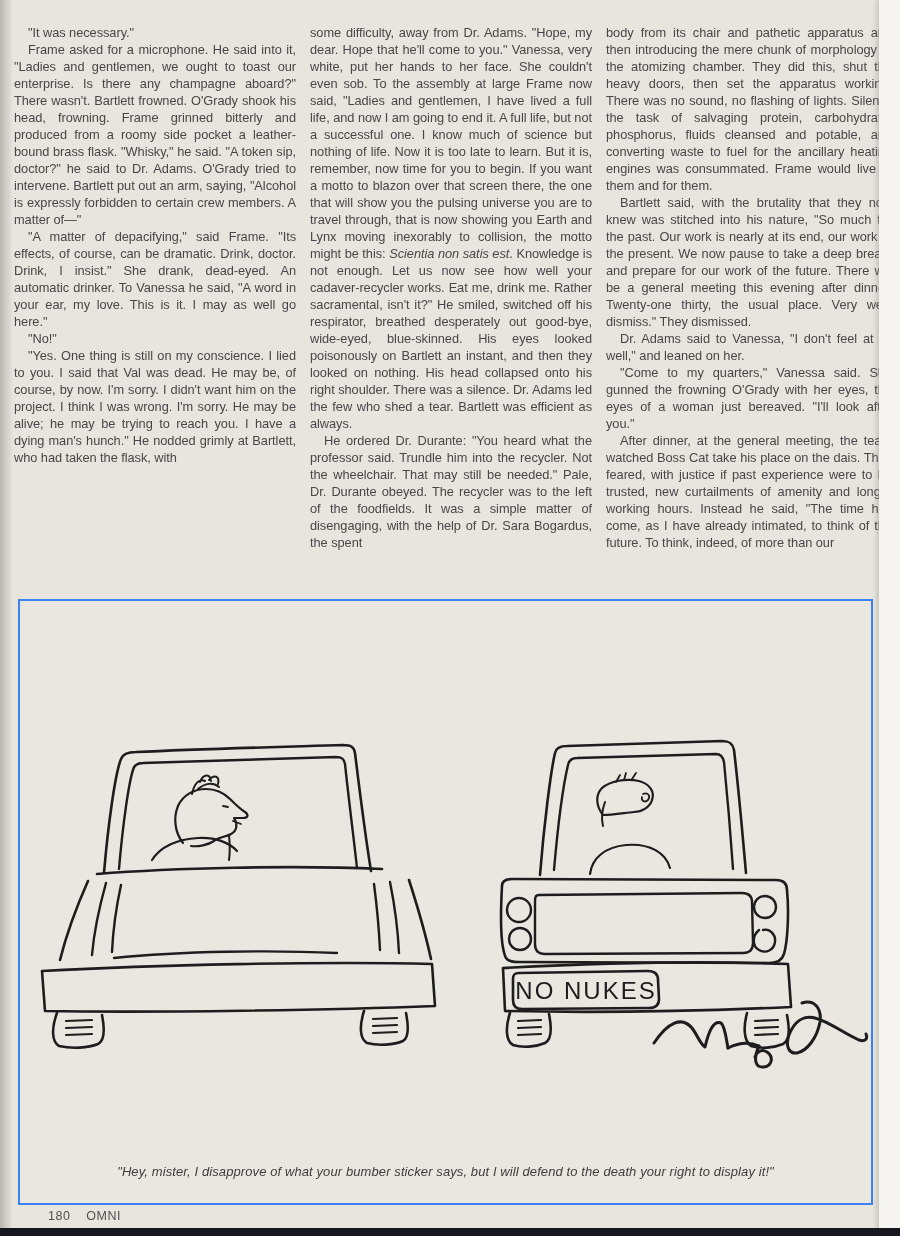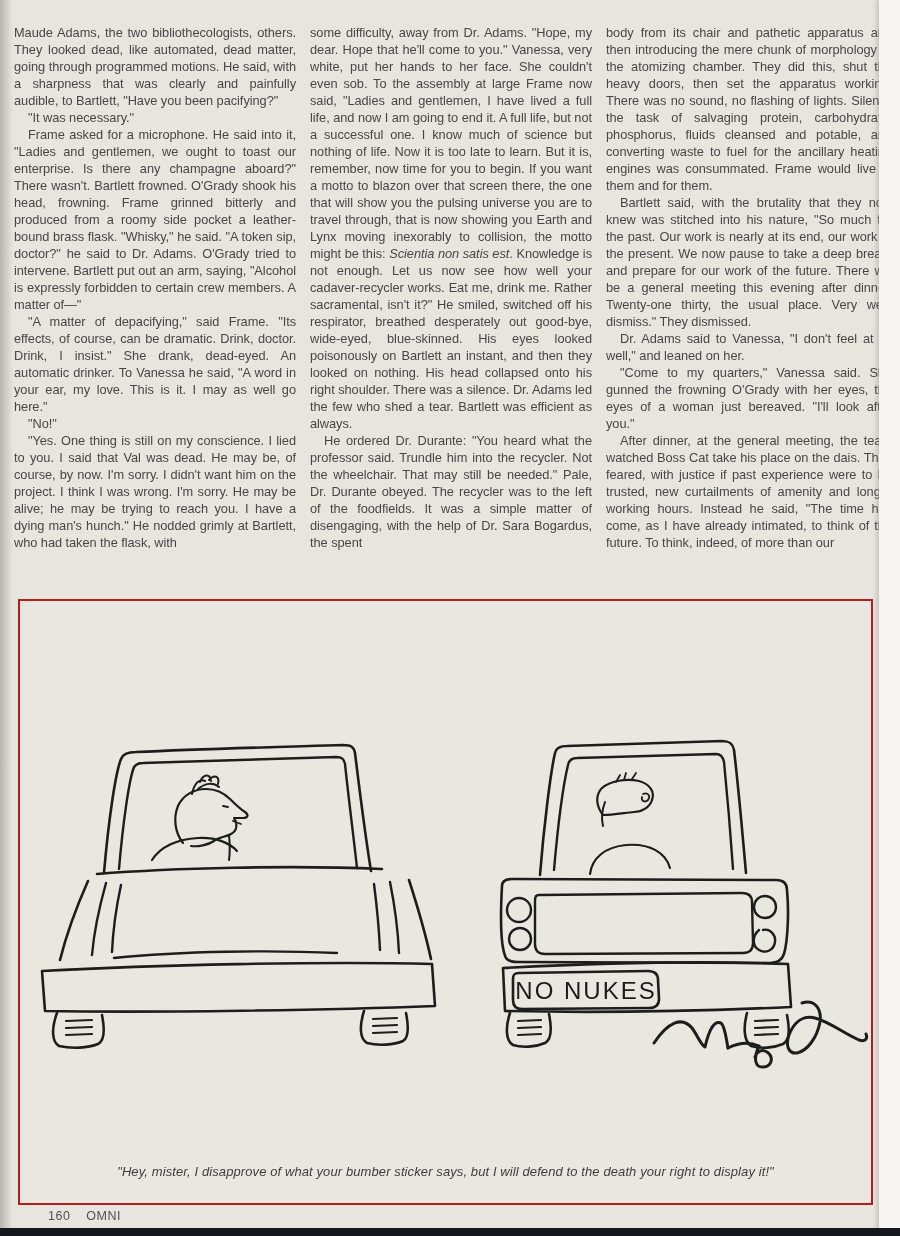--- a/index.html
+++ b/index.html
@@ -16,21 +16,21 @@
        letter-spacing:-0.05px;color:#474747;}
   .col1{left:0;width:282px;}
   .col2{left:296px;width:282px;}
   .col3{left:592px;width:286px;}
   .col p{margin:0;}
   .col p.ind{text-indent:14px;}
   .col em{font-style:italic;}
   
   .cartoon-frame{
     position:absolute;left:18px;top:599px;width:855px;height:606px;
-    border:2px solid #b91c1c;background:#eae7e1;box-sizing:border-box;
+    border:2px solid #3b82f6;background:#eae7e1;box-sizing:border-box;
   }
   .cartoon-frame svg{position:absolute;left:0;top:0;width:100%;height:100%;}
   .caption{
     position:absolute;left:0;right:0;bottom:24px;text-align:center;
     font-style:italic;font-size:13px;letter-spacing:0.1px;color:#3d3d3d;
   }
   
   .footer{position:absolute;left:48px;top:1209px;font-size:12.5px;color:#515151;letter-spacing:0.5px;}
   .footer .mag{margin-left:16px;}
   
@@ -39,21 +39,20 @@
   .edge-right{position:absolute;right:0;top:0;width:21px;height:100%;background:#f6f5f2;
     box-shadow:-3px 0 4px rgba(120,115,108,0.25);}
   .edge-bottom{position:absolute;left:0;right:0;bottom:0;height:8px;background:#16161f;}
   .ink{stroke:#1d1d1d;fill:none;stroke-linecap:round;stroke-linejoin:round;}
 </style>
 </head>
 <body>
 
 <div class="article">
   <div class="col col1">
-    <p>Maude Adams, the two bibliothecologists, others. They looked dead, like automated, dead matter, going through programmed motions. He said, with a sharpness that was clearly and painfully audible, to Bartlett, "Have you been pacifying?"</p>
     <p class="ind">"It was necessary."</p>
     <p class="ind">Frame asked for a microphone. He said into it, "Ladies and gentlemen, we ought to toast our enterprise. Is there any champagne aboard?" There wasn't. Bartlett frowned. O'Grady shook his head, frowning. Frame grinned bitterly and produced from a roomy side pocket a leather-bound brass flask. "Whisky," he said. "A token sip, doctor?" he said to Dr. Adams. O'Grady tried to intervene. Bartlett put out an arm, saying, "Alcohol is expressly forbidden to certain crew members. A matter of—"</p>
     <p class="ind">"A matter of depacifying," said Frame. "Its effects, of course, can be dramatic. Drink, doctor. Drink, I insist." She drank, dead-eyed. An automatic drinker. To Vanessa he said, "A word in your ear, my love. This is it. I may as well go here."</p>
     <p class="ind">"No!"</p>
     <p class="ind">"Yes. One thing is still on my conscience. I lied to you. I said that Val was dead. He may be, of course, by now. I'm sorry. I didn't want him on the project. I think I was wrong. I'm sorry. He may be alive; he may be trying to reach you. I have a dying man's hunch." He nodded grimly at Bartlett, who had taken the flask, with</p>
   </div>
   <div class="col col2">
     <p><span>some difficulty, away from Dr. Adams. "Hope, my dear. Hope that he'll come to you." Vanessa, very white, put her hands to her face. She couldn't even sob. To the assembly at large Frame now said, "Ladies and gentlemen, I have lived a full life, and now I am going to end it. A full life, but not a successful one. I know much of science but nothing of life. Now it is too late to learn. But it is, remember, now time for you to begin. If you want a motto to blazon over that screen there, the one that will show you the pulsing universe you are to travel through, that is now showing you Earth and Lynx moving inexorably to collision, the motto might be this: </span><em>Scientia non satis est</em><span>. Knowledge is not enough. Let us now see how well your cadaver-recycler works. Eat me, drink me. Rather sacramental, isn't it?" He smiled, switched off his respirator, breathed desperately out good-bye, wide-eyed, blue-skinned. His eyes looked poisonously on Bartlett an instant, and then they looked on nothing. His head collapsed onto his right shoulder. There was a silence. Dr. Adams led the few who shed a tear. Bartlett was efficient as always.</span></p>
     <p class="ind">He ordered Dr. Durante: "You heard what the professor said. Trundle him into the recycler. Not the wheelchair. That may still be needed." Pale, Dr. Durante obeyed. The recycler was to the left of the foodfields. It was a simple matter of disengaging, with the help of Dr. Sara Bogardus, the spent</p>
   </div>
@@ -134,18 +133,18 @@
       <path class="ink" stroke-width="3" d="M652,1041 C666,1020 680,1014 690,1026 C696,1034 698,1042 703,1045 C707,1028 712,1018 719,1021 C723,1024 724,1036 726,1046"></path>
       <path class="ink" stroke-width="3" d="M726,1046 C738,1040 748,1040 757,1044"></path>
       <path class="ink" stroke-width="3" d="M757,1044 C751,1057 753,1066 762,1065 C770,1064 772,1055 765,1050 C760,1047 755,1049 753,1055"></path>
       <path class="ink" stroke-width="3" d="M800,1001 C812,997 820,1006 818,1020 C815,1036 805,1049 795,1051 C787,1052 783,1044 787,1033 C792,1020 801,1013 813,1016 C828,1020 841,1031 857,1038 C863,1040 866,1037 864,1032"></path>
     </g>
   </svg>
   <div class="caption">"Hey, mister, I disapprove of what your bumber sticker says, but I will defend to the death your right to display it!"</div>
 </div>
 
 <div class="footer">
-  <span>160</span><span class="mag">OMNI</span>
+  <span>180</span><span class="mag">OMNI</span>
 </div>
 
 <div class="edge-left"></div>
 <div class="edge-right"></div>
 <div class="edge-bottom"></div>
 
 </body></html>

